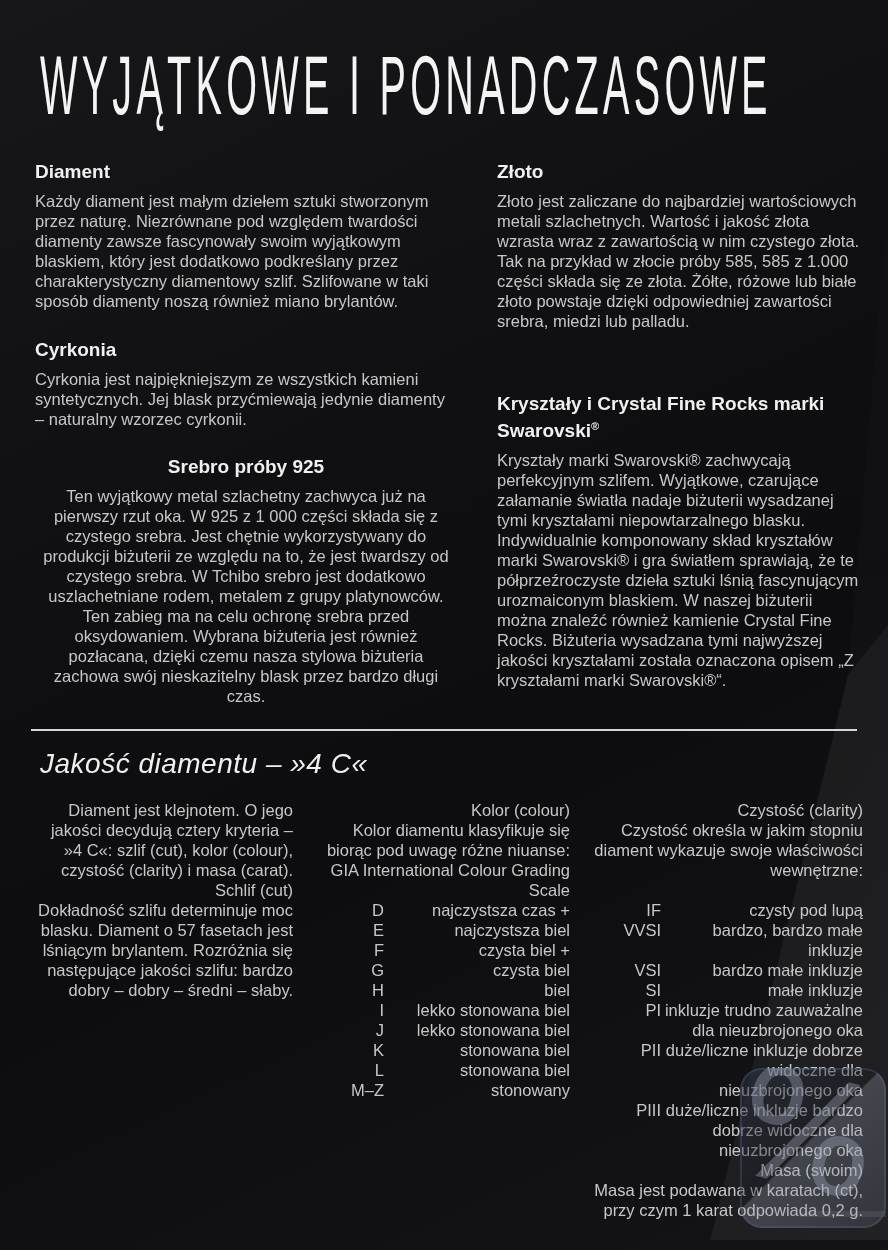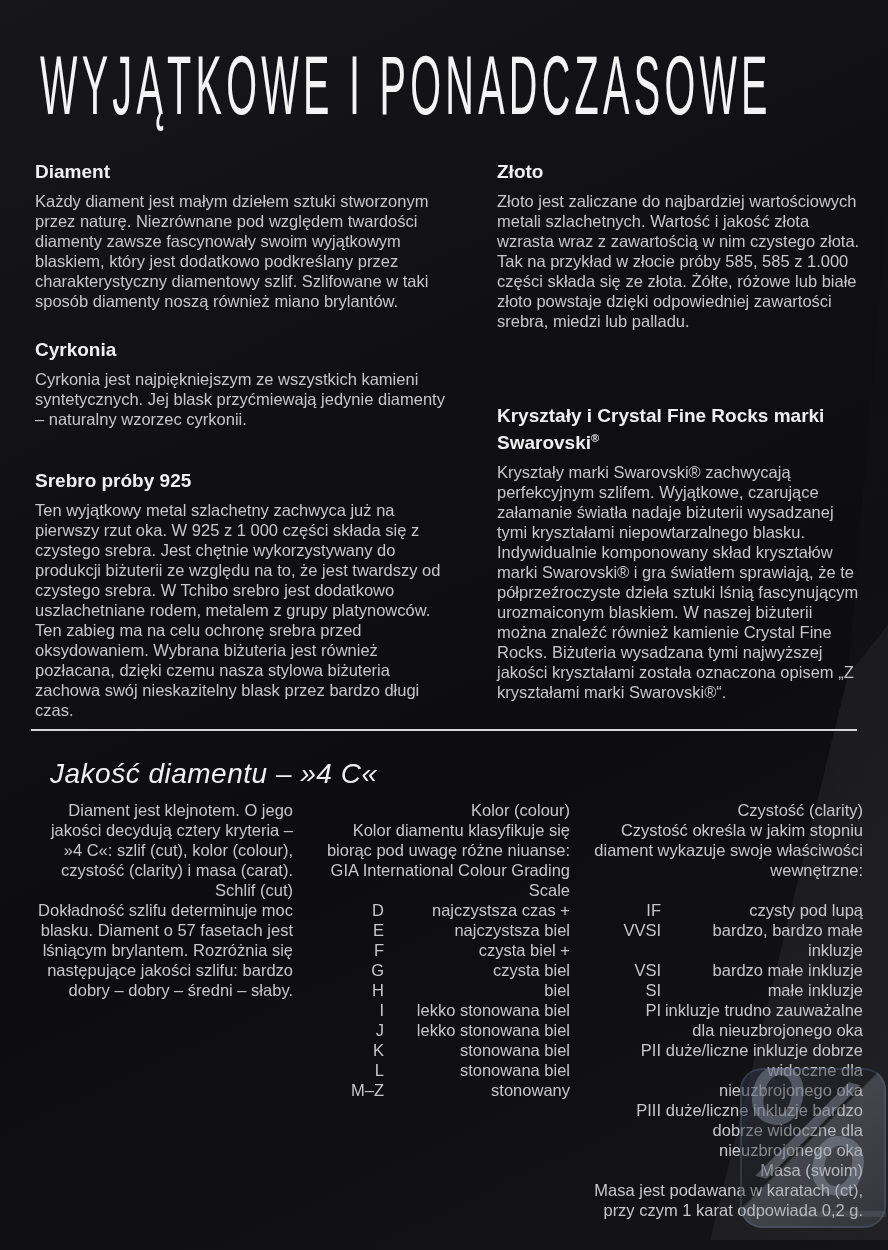--- a/index.html
+++ b/index.html
@@ -27,21 +27,21 @@
     letter-spacing:5px;color:#f4f4f4;white-space:nowrap;
     transform:scale(0.86,1.8);transform-origin:0 0;
   }
   .info{position:absolute;}
   .info h2{font-size:19px;line-height:23px;font-weight:700;color:#f0f0f0;margin:0 0 8px 0;}
   .info h2 sup{font-size:11px;}
   .body{font-size:16.5px;line-height:20px;color:#c7c7c7;margin:0;}
 
   .divider{position:absolute;left:31px;top:729px;width:826px;height:2px;background:#d6d6d6;}
   .quality-title{
-    position:absolute;left:34px;top:741px;margin:16px;
+    position:absolute;left:34px;top:741px;margin:6px;
     font-size:28px;line-height:34px;font-weight:400;font-style:italic;
     color:#efefef;letter-spacing:0.5px;
   }
   .qcol{position:absolute;top:800px;text-align:right;}
   .qcol .line{font-size:16.5px;line-height:20px;margin:0;color:#c7c7c7;}
   .gap{margin-top:20px;}
   .grade-row{display:flex;font-size:16.5px;line-height:20px;color:#c7c7c7;}
   .grade-code{width:76px;flex:none;}
   .grade-desc{flex:1;}
 
@@ -73,31 +73,31 @@
   <section class="info" style="left:35px;top:160px;width:414px;">
     <h2>Diament</h2>
     <p class="body">Każdy diament jest małym dziełem sztuki stworzonym przez naturę. Niezrównane pod względem twardości diamenty zawsze fascynowały swoim wyjątkowym blaskiem, który jest dodatkowo podkreślany przez charakterystyczny diamentowy szlif. Szlifowane w taki sposób diamenty noszą również miano brylantów.</p>
   </section>
 
   <section class="info" style="left:35px;top:338px;width:414px;">
     <h2>Cyrkonia</h2>
     <p class="body">Cyrkonia jest najpiękniejszym ze wszystkich kamieni syntetycznych. Jej blask przyćmiewają jedynie diamenty – naturalny wzorzec cyrkonii.</p>
   </section>
 
-  <section class="info" style="left:35px;top:469px;width:422px;">
+  <section class="info" style="left:35px;top:455px;width:422px;text-align:center;">
     <h2>Srebro próby 925</h2>
     <p class="body">Ten wyjątkowy metal szlachetny zachwyca już na pierwszy rzut oka. W 925 z 1 000 części składa się z czystego srebra. Jest chętnie wykorzystywany do produkcji biżuterii ze względu na to, że jest twardszy od czystego srebra. W Tchibo srebro jest dodatkowo uszlachetniane rodem, metalem z grupy platynowców. Ten zabieg ma na celu ochronę srebra przed oksydowaniem. Wybrana biżuteria jest również pozłacana, dzięki czemu nasza stylowa biżuteria zachowa swój nieskazitelny blask przez bardzo długi czas.</p>
   </section>
 
   <section class="info" style="left:497px;top:160px;width:366px;">
     <h2>Złoto</h2>
     <p class="body">Złoto jest zaliczane do najbardziej wartościowych metali szlachetnych. Wartość i jakość złota wzrasta wraz z zawartością w nim czystego złota. Tak na przykład w złocie próby 585, 585 z 1.000 części składa się ze złota. Żółte, różowe lub białe złoto powstaje dzięki odpowiedniej zawartości srebra, miedzi lub palladu.</p>
   </section>
 
-  <section class="info" style="left:497px;top:404px;width:366px;">
+  <section class="info" style="left:497px;top:392px;width:366px;">
     <h2><span>Kryształy i Crystal Fine Rocks marki Swarovski</span><sup>®</sup></h2>
     <p class="body">Kryształy marki Swarovski® zachwycają perfekcyjnym szlifem. Wyjątkowe, czarujące załamanie światła nadaje biżuterii wysadzanej tymi kryształami niepowtarzalnego blasku. Indywidualnie komponowany skład kryształów marki Swarovski® i gra światłem sprawiają, że te półprzeźroczyste dzieła sztuki lśnią fascynującym urozmaiconym blaskiem. W naszej biżuterii można znaleźć również kamienie Crystal Fine Rocks. Biżuteria wysadzana tymi najwyższej jakości kryształami została oznaczona opisem „Z kryształami marki Swarovski®“.</p>
   </section>
 
   <div class="divider"></div>
 
   <h2 class="quality-title">Jakość diamentu – »4 C«</h2>
 
   <div class="qcol" style="left:35px;width:258px;">
     <p class="line">Diament jest klejnotem. O jego jakości decydują cztery kryteria – »4 C«: szlif (cut), kolor (colour), czystość (clarity) i masa (carat).</p>

